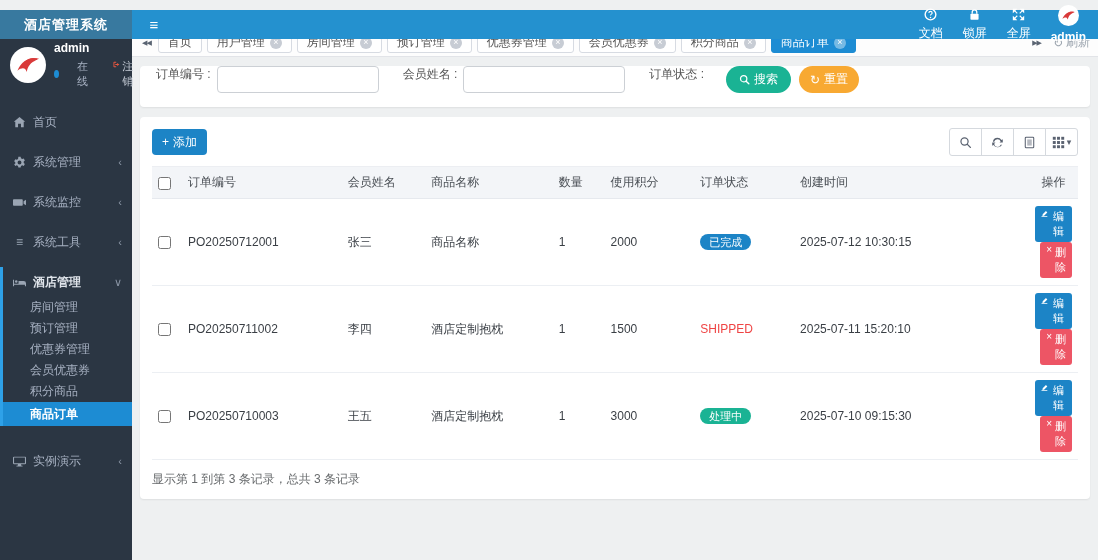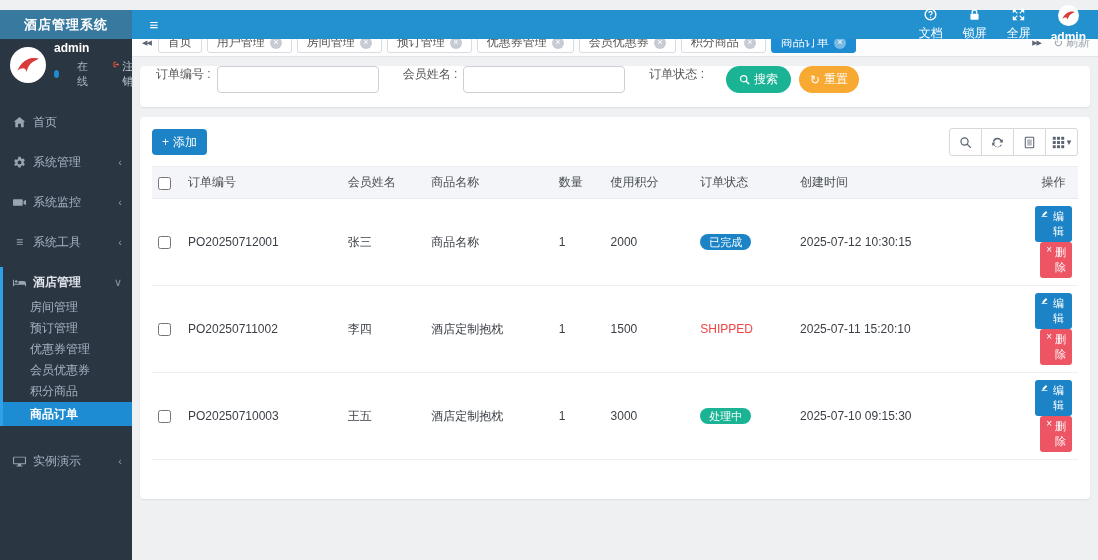--- a/index.html
+++ b/index.html
@@ -417,14 +417,15 @@
                 <span>编辑</span>
               </button><button class="btn-mini btn-del">
                 <span class="mini-ic">×</span>
                 <span>删除</span>
               </button>
           </td>
         </tr>
       </tbody>
     </table>
 
+    <div class="summary">显示第 1 到第 3 条记录，总共 3 条记录</div>
   </div>
 </div>
 
 </body></html>

